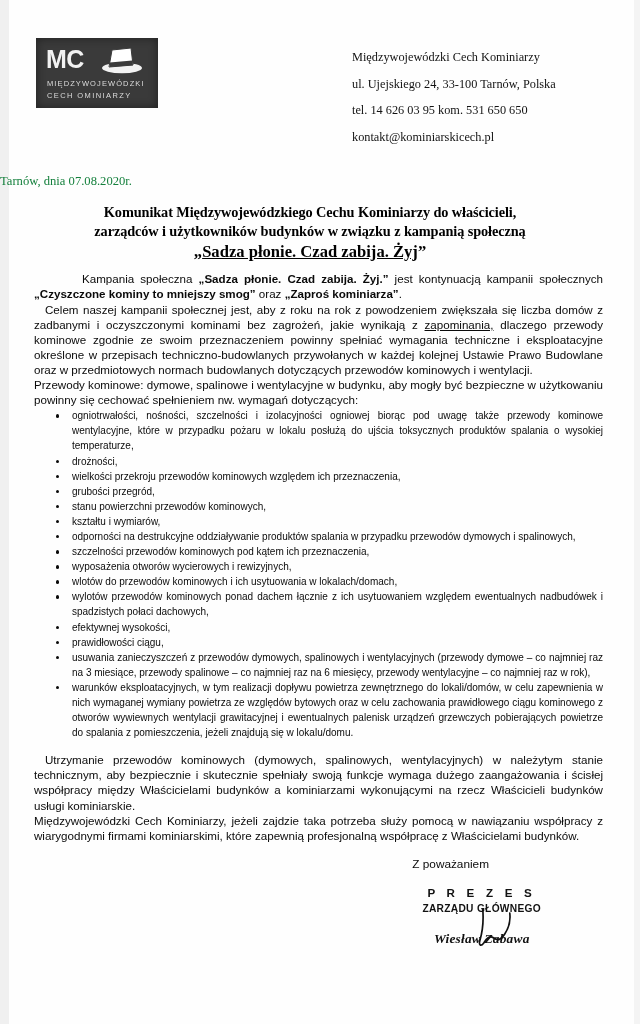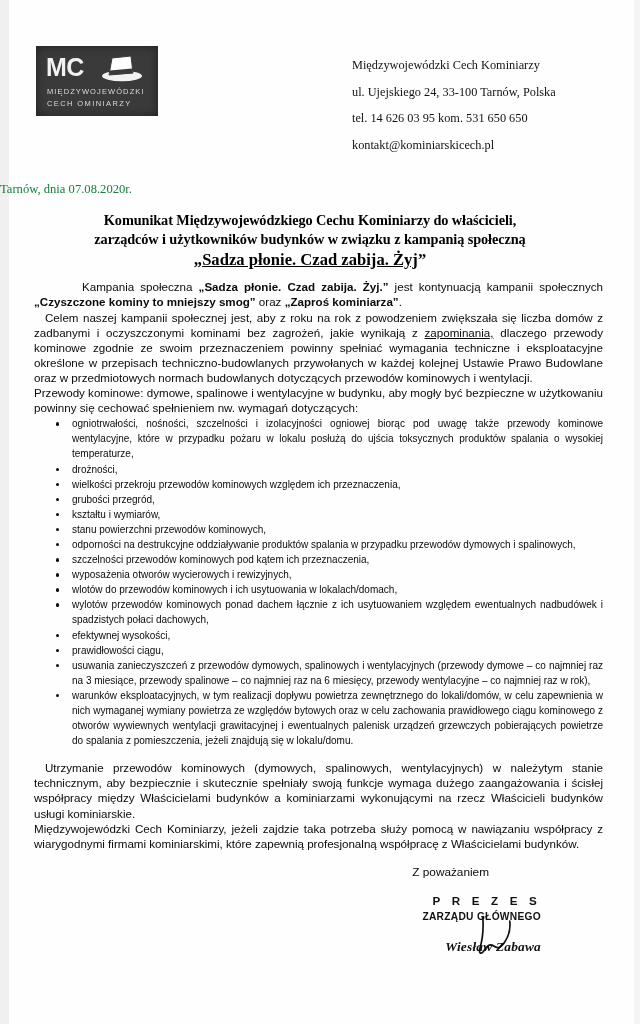--- a/index.html
+++ b/index.html
@@ -30,21 +30,21 @@
     background: #f0f0f0;
   }
   .edge-right {
     position: absolute;
     right: 0; top: 0; bottom: 0;
     width: 6px;
     background: #f4f4f4;
   }
   .content {
     position: absolute;
-    left: 0; top: 8px;
+    left: 0; top: 0;
     width: 633px;
   }
 
   
   .header {
     display: flex;
     align-items: flex-start;
     padding: 38px 30px 0 36px;
     box-sizing: border-box;
   }
@@ -182,21 +182,21 @@
     text-align: right;
     position: relative;
     font-family: "Liberation Sans", sans-serif;
   }
   .sig-regards {
     font-size: 11.8px;
     margin-right: 78px;
   }
   .sig-stamp {
     display: inline-block;
-    text-align: right;
+    text-align: center;
     margin-top: 13px;
     margin-right: 26px;
     position: relative;
   }
   .sig-prezes {
     font-size: 11.6px;
     font-weight: bold;
     letter-spacing: 4.2px;
     color: #111;
   }
@@ -278,24 +278,24 @@
         <li>
             <span>drożności,</span>
           </li>
         <li>
             <span>wielkości przekroju przewodów kominowych względem ich przeznaczenia,</span>
           </li>
         <li>
             <span>grubości przegród,</span>
           </li>
         <li>
+            <span>stanu powierzchni przewodów kominowych,</span>
+          </li>
+        <li>
             <span>kształtu i wymiarów,</span>
-          </li>
-        <li>
-            <span>stanu powierzchni przewodów kominowych,</span>
           </li>
         <li>
             <span>odporności na destrukcyjne oddziaływanie produktów spalania w przypadku przewodów dymowych i spalinowych,</span>
           </li>
         <li>
             <span>szczelności przewodów kominowych pod kątem ich przeznaczenia,</span>
           </li>
         <li>
             <span>wyposażenia otworów wycierowych i rewizyjnych,</span>
           </li>

